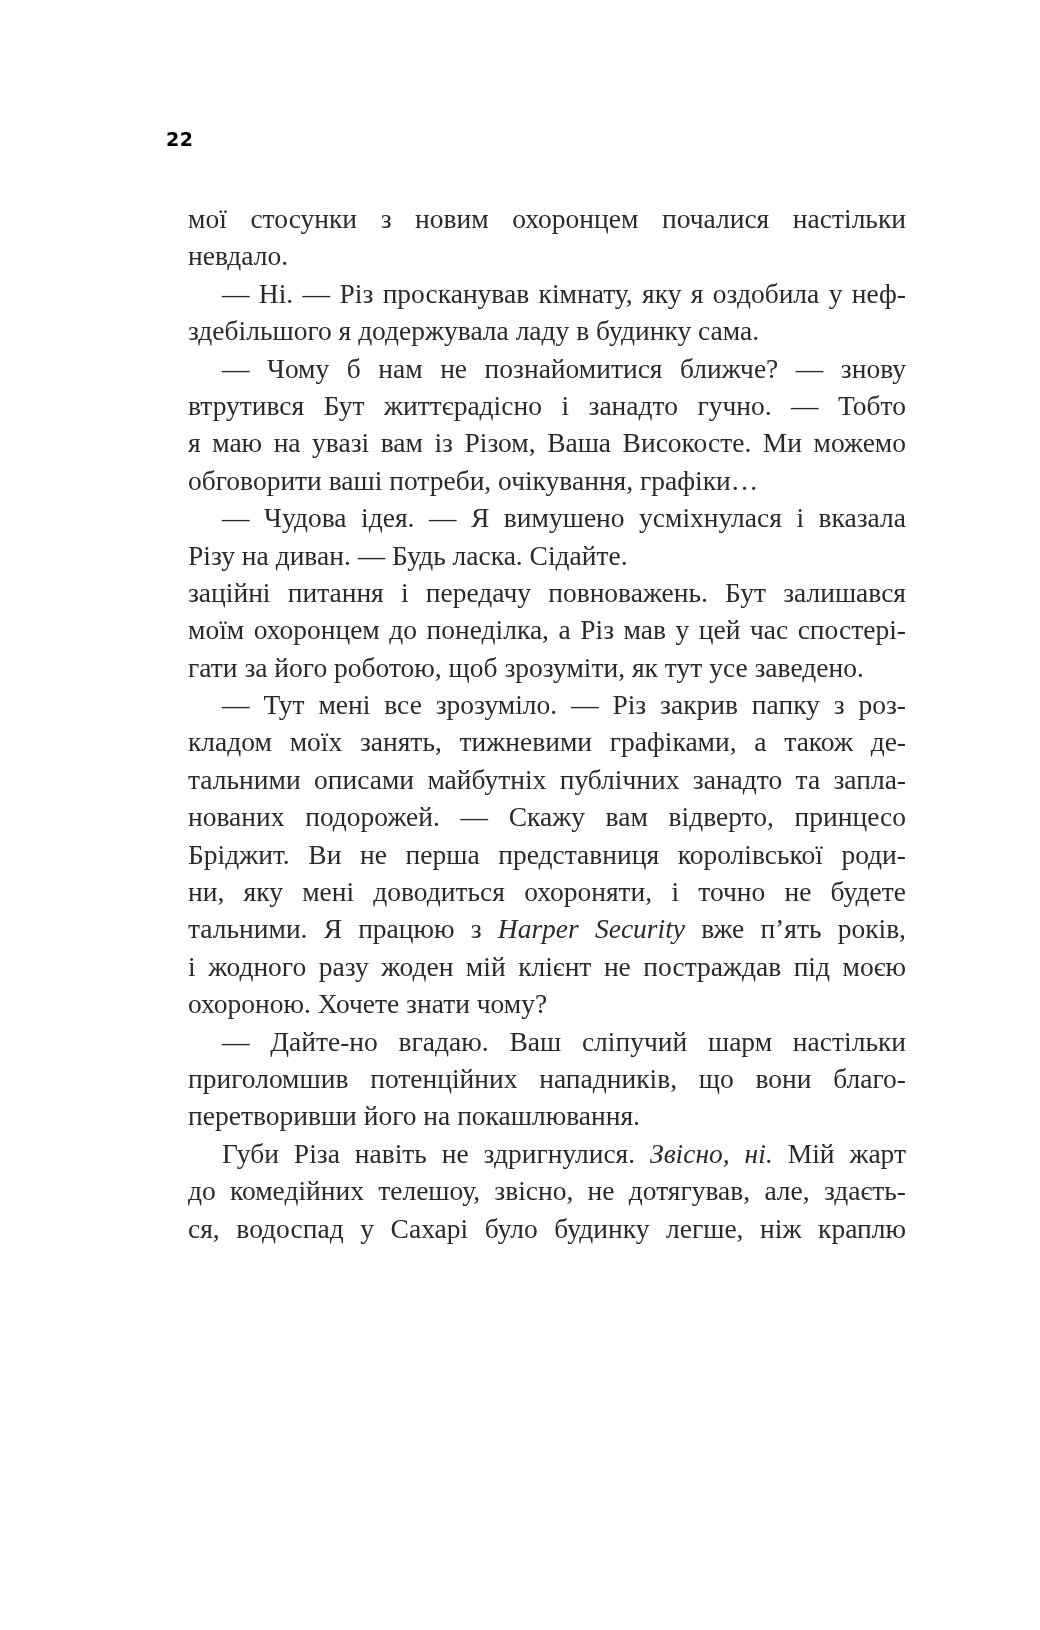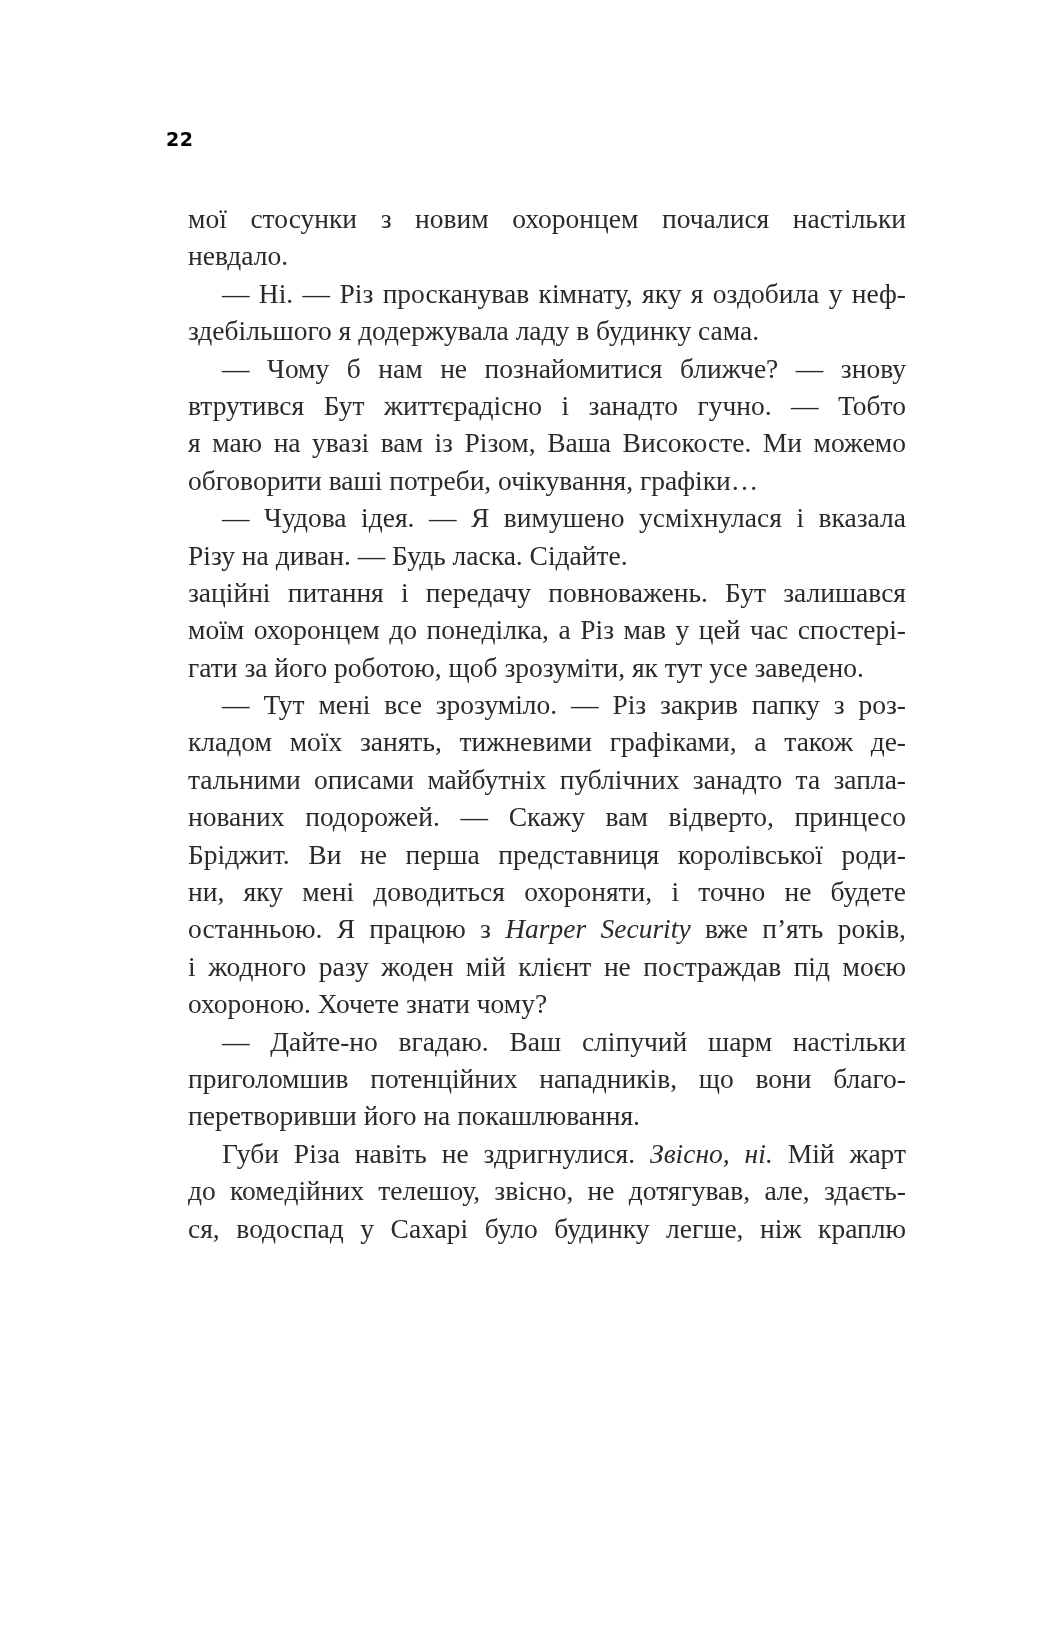--- a/index.html
+++ b/index.html
@@ -37,21 +37,21 @@
       <span class="line last">Різу на диван. — Будь ласка. Сідайте.</span>
       <span class="line">заційні питання і передачу повноважень. Бут залишався</span>
       <span class="line">моїм охоронцем до понеділка, а Різ мав у цей час спостері-</span>
       <span class="line last">гати за його роботою, щоб зрозуміти, як тут усе заведено.</span>
       <span class="line indent">— Тут мені все зрозуміло. — Різ закрив папку з роз-</span>
       <span class="line">кладом моїх занять, тижневими графіками, а також де-</span>
       <span class="line">тальними описами майбутніх публічних занадто та запла-</span>
       <span class="line">нованих подорожей. — Скажу вам відверто, принцесо</span>
       <span class="line">Бріджит. Ви не перша представниця королівської роди-</span>
       <span class="line">ни, яку мені доводиться охороняти, і точно не будете</span>
-      <span class="line"><span>останньою. Я працюю з </span><em>Harper Security</em><span> вже п’ять років,</span></span>
+      <span class="line"><span>тальними. Я працюю з </span><em>Harper Security</em><span> вже п’ять років,</span></span>
       <span class="line">і жодного разу жоден мій клієнт не постраждав під моєю</span>
       <span class="line last">охороною. Хочете знати чому?</span>
       <span class="line indent">— Дайте-но вгадаю. Ваш сліпучий шарм настільки</span>
       <span class="line">приголомшив потенційних нападників, що вони благо-</span>
       <span class="line last">перетворивши його на покашлювання.</span>
       <span class="line indent"><span>Губи Різа навіть не здригнулися. </span><em>Звісно, ні.</em><span> Мій жарт</span></span>
       <span class="line">до комедійних телешоу, звісно, не дотягував, але, здаєть-</span>
       <span class="line">ся, водоспад у Сахарі було будинку легше, ніж краплю</span>
     </div>
 </div>

